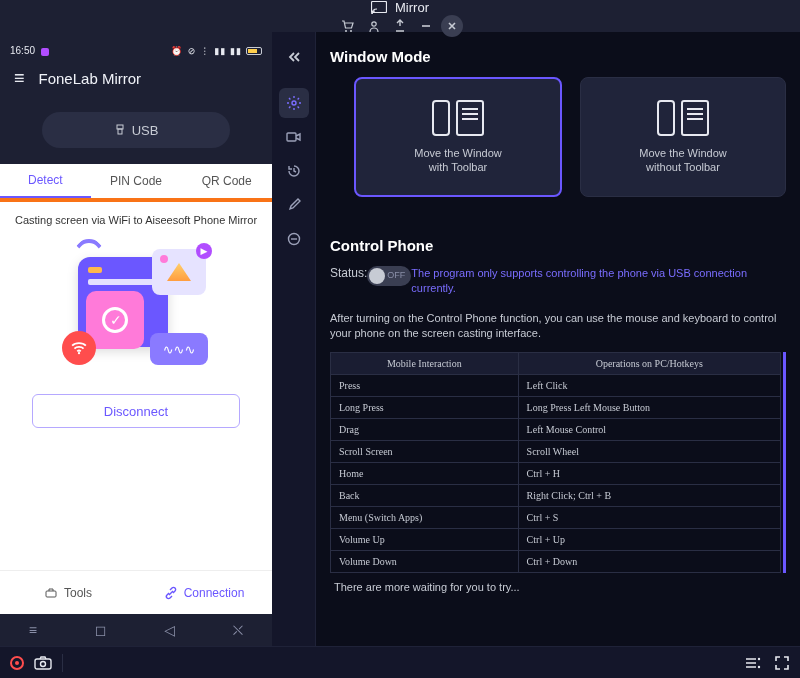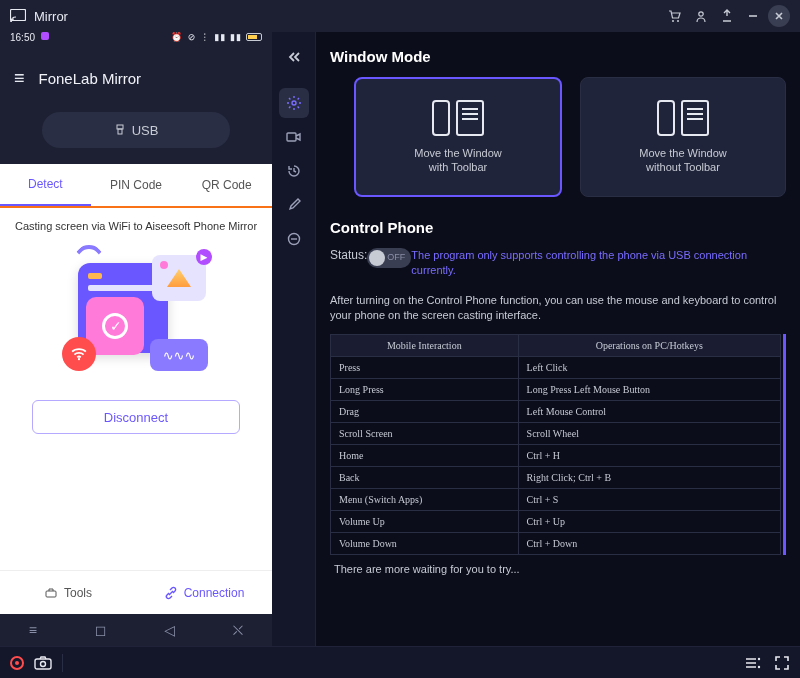--- a/index.html
+++ b/index.html
@@ -13,20 +13,21 @@
   font-size: 13px;
 }
 
 
 .titlebar {
   height: 32px;
   background: #1d2033;
   display: flex;
   align-items: center;
   padding: 0 10px;
+  flex-direction: column;
 }
 .titlebar .left { display: flex; align-items: center; gap: 8px; flex: 1; }
 .titlebar .right { display: flex; align-items: center; gap: 4px; }
 .titlebar-btn {
   width: 22px; height: 22px; border-radius: 4px;
   display: flex; align-items: center; justify-content: center;
   color: #c7cbd4; font-size: 12px;
 }
 .titlebar-btn.close-btn { background: #3a3e52; border-radius: 50%; }
 .app-title { font-size: 13px; color: #e7e9f0; }
@@ -48,21 +49,21 @@
   flex: 1;
   display: flex;
   flex-direction: column;
   position: relative;
 }
 .phone-statusbar {
   height: 24px;
   background: #1d2033;
   color: #e7e9f0;
   display: flex;
-  align-items: flex-start;
+  align-items: flex-end;
   padding: 0 10px;
   font-size: 10px;
   gap: 6px;
 }
 .phone-statusbar .sb-right { margin-left: auto; display: flex; gap: 4px; align-items: center; letter-spacing: 1px; font-size: 9px;}
 .phone-header {
   height: 44px;
   background: #1d2033;
   display: flex;
   align-items: center;
@@ -96,22 +97,22 @@
 }
 .phone-body {
   background: #fff;
   flex: 1;
   display: flex;
   flex-direction: column;
   color: #333;
 }
 .tabstrip {
   display: flex;
-  height: 44px;
-  border-bottom: 2px solid #f97316;
+  height: 38px;
+  border-bottom: 4px solid #f97316;
 }
 .tabstrip .tab {
   flex: 1; display: flex; align-items: center; justify-content: center;
   font-size: 12px; color: #555;
 }
 .tabstrip .tab.active { color: #6b57ff; border-bottom: 2px solid #6b57ff; }
 .cast-msg { font-size: 11px; color: #333; padding: 12px 8px 4px 8px; text-align: center; }
 .illus {
   height: 150px;
   display: flex; align-items: center; justify-content: center;
@@ -172,21 +173,21 @@
 }
 .st-btn.active { background: #2a2e44; color: #7a6dff; }
 
 
 .content {
   flex: 1;
   padding: 16px 14px 10px 14px;
   overflow: hidden;
 }
 .section-title { font-size: 15px; color: #fff; font-weight: 600; margin-bottom: 12px; }
-.mode-cards { display: flex; gap: 18px; margin-bottom: 22px; padding-left: 24px; }
+.mode-cards { display: flex; gap: 18px; margin-bottom: 40px; padding-left: 24px; }
 .mode-card {
   flex: 1;
   height: 120px;
   background: #20243a;
   border-radius: 8px;
   border: 1px solid #2a2e44;
   display: flex; flex-direction: column; align-items: center; justify-content: center;
   gap: 10px;
 }
 .mode-card.selected { border: 2px solid #6b57ff; }

